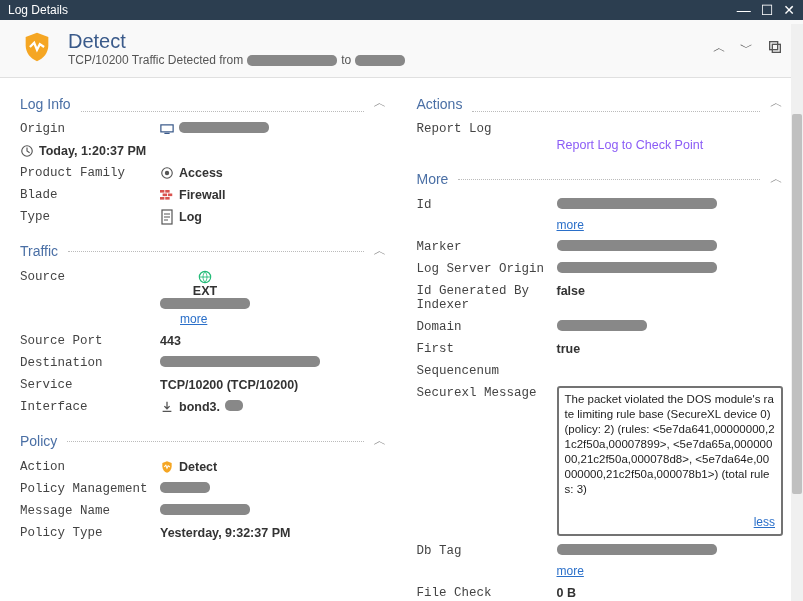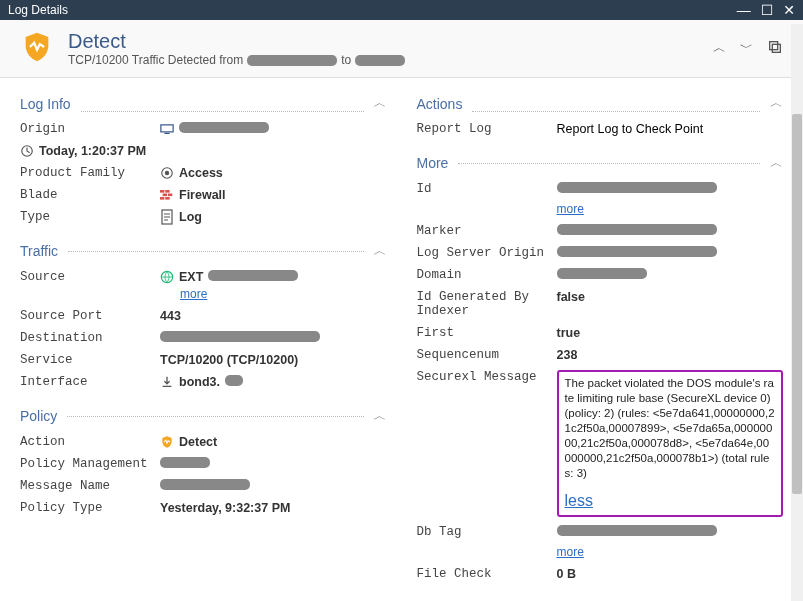--- a/index.html
+++ b/index.html
@@ -120,39 +120,40 @@
 .more-link {
   color: #2a6fc9;
   text-decoration: underline;
   cursor: pointer;
   font-size: 12px;
   margin-left: 20px;
   margin-top: -2px;
 }
 .more-stack { display: flex; flex-direction: column; align-items: flex-start; }
 
-.link { color: #000000; cursor: pointer; }
+.link { color: #8b5cf6; cursor: pointer; margin-top: 16px; }
 
 .securexl {
-  border: 2px solid #a21caf;
+  border: 2px solid #737373;
   border-radius: 3px;
   padding: 4px 6px;
   font-size: 11.5px;
   font-weight: 500;
   color: #222;
   line-height: 1.3;
   word-break: break-all;
 }
 .less-link {
   color: #2a6fc9;
   text-decoration: underline;
   cursor: pointer;
-  font-size: 16px;
+  font-size: 12px;
   display: block;
-  margin-top: 10px;
+  margin-top: 18px;
+  text-align: right;
 }
 
 .scrollbar {
   position: absolute;
   right: 0;
   top: 24px;
   width: 12px;
   bottom: 0;
   background: #f0f0f0;
 }
@@ -284,21 +285,21 @@
 
     <div class="section-header">
       <span class="section-title">Traffic</span>
       <span class="section-dots"></span>
       <span class="section-chevron">︿</span>
     </div>
 
     <div class="row">
       <div class="label">Source</div>
       <div class="value more-stack">
-        <div style="display:flex;align-items:flex-start;gap:5px;">
+        <div style="display:flex;align-items:center;flex-direction:column;">
           <span class="mini-icon">
               <svg viewBox="0 0 16 16">
                 <circle cx="8" cy="8" r="6.5" fill="none" stroke="#2b7" stroke-width="1.3"></circle>
                 <path d="M2 8 H14 M8 2 C5 5 5 11 8 14 M8 2 C11 5 11 11 8 14" stroke="#2b7" stroke-width="1" fill="none"></path>
               </svg>
             </span>
           <b class="value-text">EXT</b>
           <span class="redacted md"></span>
         </div>
         <span class="more-link">more</span>
@@ -408,42 +409,39 @@
           <span class="redacted lg"></span>
         </div>
     </div>
     <div class="row">
       <div class="label">Log Server Origin</div>
       <div class="value">
           <span class="redacted lg"></span>
         </div>
     </div>
     <div class="row">
+      <div class="label">Id Generated By Indexer</div>
+      <div class="value">
+          <b class="value-text">false</b>
+        </div>
+    </div>
+    <div class="row">
       <div class="label">Domain</div>
       <div class="value">
           <span class="redacted md"></span>
         </div>
     </div>
     <div class="row">
-      <div class="label">Id Generated By Indexer</div>
-      <div class="value">
-          <b class="value-text">false</b>
-        </div>
-    </div>
-    <div class="row">
       <div class="label">First</div>
       <div class="value">
           <b class="value-text">true</b>
         </div>
     </div>
     <div class="row">
       <div class="label">Sequencenum</div>
-      <div class="value">
-          <b class="value-text">238</b>
-        </div>
     </div>
     <div class="row">
       <div class="label">Securexl Message</div>
       <div class="value" style="display:block">
         <div class="securexl">
           <span>The packet violated the DOS module's rate limiting rule base (SecureXL device 0) (policy: 2) (rules: &lt;5e7da641,00000000,21c2f50a,00007899&gt;, &lt;5e7da65a,00000000,21c2f50a,000078d8&gt;, &lt;5e7da64e,00000000,21c2f50a,000078b1&gt;) (total rules: 3)</span>
           <span class="less-link">less</span>
         </div>
       </div>
     </div>

